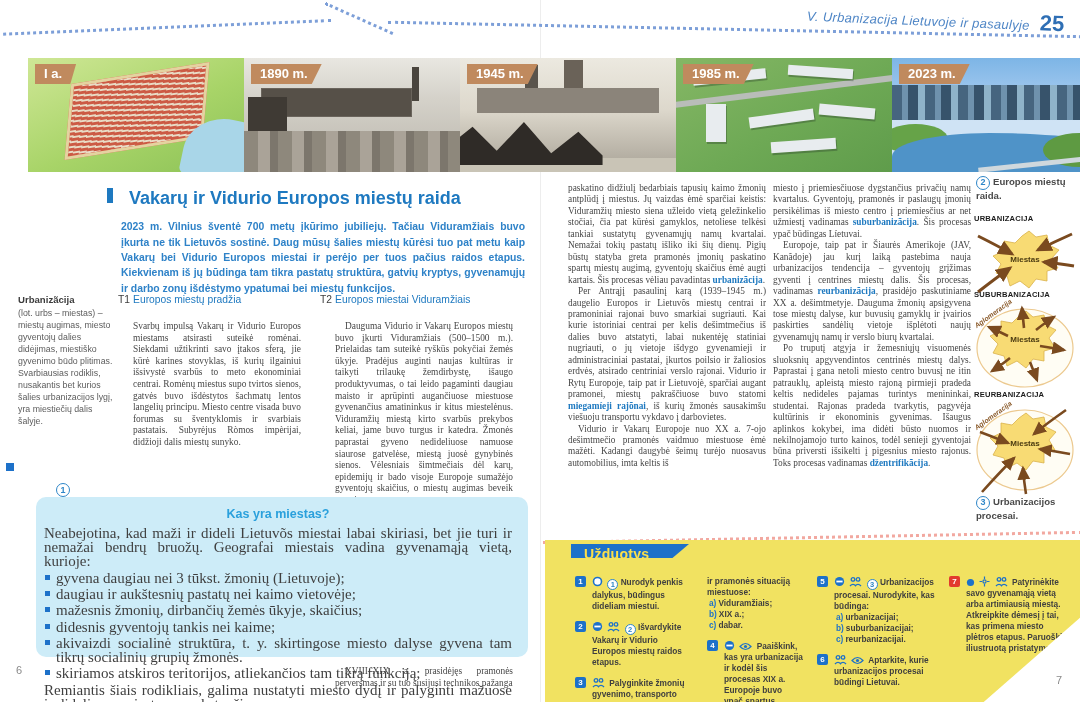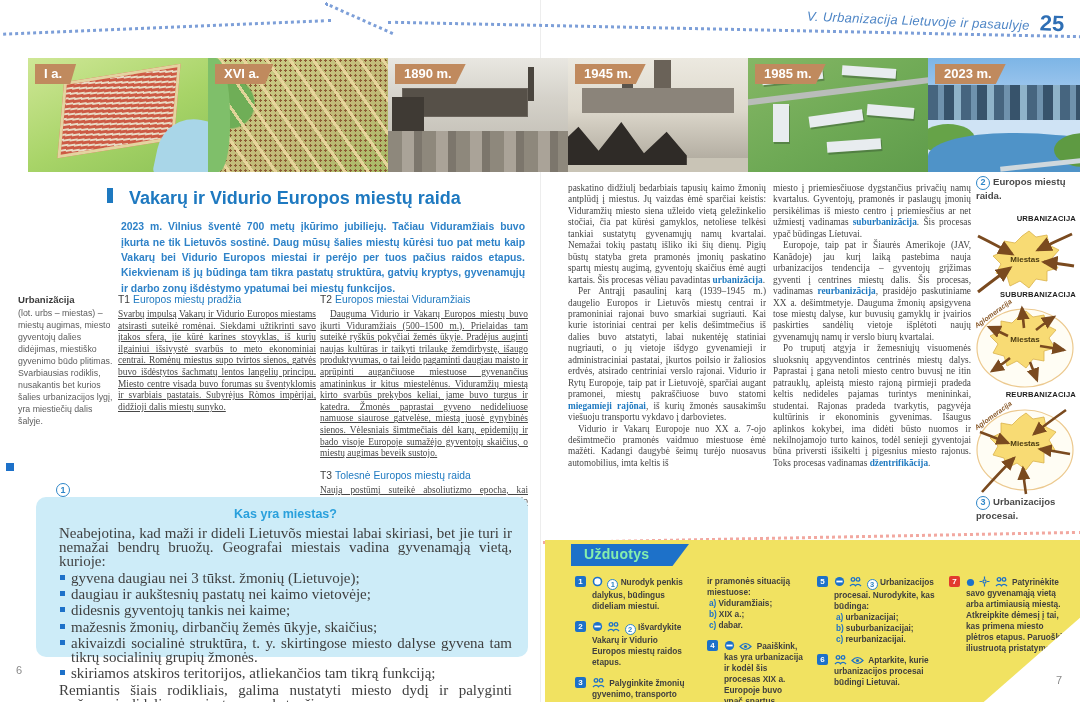--- a/index.html
+++ b/index.html
@@ -83,27 +83,27 @@
   .margin-term .h{font-size:9.6px;font-weight:bold;color:#3c3c3c;margin-bottom:2px;}
   .margin-term .b{font-size:8.8px;color:#5c5c5c;line-height:1.37;}
   .margin-marker{position:absolute;left:6px;top:463px;width:8px;height:8px;background:#1d71c9;}
 
   .tcol{position:absolute;top:293px;width:198px;font-family:"Liberation Serif",serif;
         font-size:9.4px;color:#474747;line-height:11.6px;text-align:justify;}
   .tcol.c1{left:118px;} .tcol.c2{left:320px;width:208px;}
   .sechead{font-family:"Liberation Sans",sans-serif;font-size:10.3px;font-weight:normal;
            color:#1e79c0;margin:0 0 3px 0;line-height:13px;}
   .sechead .tl{color:#3d3d3d;margin-right:3px;}
-  .tcol p{margin:0;text-decoration:underline;}
+  .tcol p{margin:15px;}
   .tcol p.ind{text-indent:10px;}
   .tcol .gap{height:9px;}
 
   
   .infobox{position:absolute;left:36px;top:497px;width:492px;height:160px;background:#cdecf8;
-           border-radius:10px;padding:8px 16px 0 23px;box-sizing:border-box;}
+           border-radius:10px;padding:8px 16px 0 8px;box-sizing:border-box;}
   .infobox .h{ text-align:center;font-size:12.5px;font-weight:bold;color:#2aa0dc;margin:2px 0 5px 0;}
   .infobox .t{font-family:Liberation Serif, serif;font-size:15px;color:#3f3f3f;
               line-height:14px;text-align:justify;}
   .infobox ul{margin:3px 0;padding:0;list-style:none;}
   .infobox li{position:relative;padding-left:12px;margin:2.2px 0;}
   .infobox li::before{content:"";position:absolute;left:1px;top:4px;width:5px;height:5px;background:#1d71c9;}
   .figref{display:inline-flex;align-items:center;justify-content:center;width:14px;height:14px;
       border:1.4px solid #2e86c8;border-radius:50%;color:#2e86c8;font-size:9px;font-weight:bold;
       background:#fff;font-family:"Liberation Sans",sans-serif;box-sizing:border-box;}
   .infobox-ref{position:absolute;left:56px;top:483px;}
@@ -118,30 +118,30 @@
   .rc1{left:568px;} .rc2{left:773px;}
   .rcol p{margin:0;} .rcol p.ind{text-indent:10px;}
   .kw{color:#1e79c0;font-weight:bold;}
 
   
   .figcap{position:absolute;width:100px;font-size:9.6px;font-weight:bold;color:#4a4a4a;line-height:1.3;}
   .figcap .figref{margin-right:3px;}
   .cap2{left:976px;top:176px;} .cap3{left:976px;top:496px;}
   .diag{position:absolute;left:974px;width:102px;}
   .dg1{top:214px;} .dg2{top:290px;} .dg3{top:390px;}
-  .diag .dt{text-align:right;font-size:7.6px;font-weight:bold;color:#1c1c1c;letter-spacing:.2px;margin-bottom:1px;}
+  .diag .dt{text-align:left;font-size:7.6px;font-weight:bold;color:#1c1c1c;letter-spacing:.2px;margin-bottom:1px;}
   .diag svg{display:block;}
 
   
   .tasks-dotline{position:absolute;left:543px;top:536px;width:540px;border-top:3px dotted #f2a8a0;
       transform:rotate(-1.1deg);}
   .tasksbox{position:absolute;left:545px;top:540px;width:535px;height:162px;background:#f1e261;
       clip-path:polygon(0 0,100% 0,100% 48%,82% 100%,0 100%);}
-  .tbanner{position:absolute;left:26px;top:4px;width:118px;height:22px;background:#1d71c9;
-      clip-path:polygon(0 0,100% 0,86% 100%,0 100%);color:#86efac;font-weight:bold;font-size:14px;
+  .tbanner{position:absolute;left:26px;top:4px;width:118px;height:14px;background:#1d71c9;
+      clip-path:polygon(0 0,100% 0,86% 100%,0 100%);color:#fde047;font-weight:bold;font-size:14px;
       padding:2px 0 0 13px;box-sizing:border-box;letter-spacing:.3px;}
   .tcols{position:absolute;left:30px;top:36px;width:492px;display:flex;gap:14px;}
   .taskcol{flex:0 0 auto;}
   .tc1{width:118px;} .tc2{width:96px;} .tc3{width:118px;} .tc4{width:122px;}
   .task{position:relative;padding-left:17px;font-size:8.3px;font-weight:bold;color:#3f3f3f;
         line-height:11px;margin-bottom:9px;}
   .tnum{position:absolute;left:0;top:0;width:11px;height:11px;background:#1d71c9;color:#fff;
         font-size:8px;font-weight:bold;text-align:center;line-height:11px;border-radius:2px;}
   .tnum.red{background:#e23b2e;}
   .task .figref{width:11px;height:11px;font-size:7.5px;border-width:1.2px;vertical-align:-2px;}
@@ -166,26 +166,20 @@
 
   <div class="timeline">
     <figure class="tcard">
       <div class="art p1">
         <div class="grid"></div>
         <div class="river"></div>
       </div>
       <div class="ttag">I a.</div>
     </figure>
     <figure class="tcard">
-      <div class="art p2">
-        <div class="riv"></div>
-      </div>
-      <div class="ttag">XVI a.</div>
-    </figure>
-    <figure class="tcard">
       <div class="art p3">
         <div class="f1"></div>
         <div class="f2"></div>
         <div class="ch"></div>
         <div class="rows"></div>
       </div>
       <div class="ttag">1890 m.</div>
     </figure>
     <figure class="tcard">
       <div class="art p4">
@@ -245,22 +239,22 @@
     <p class="ind">XVIII–XIX a. prasidėjęs pramonės perversmas ir su tuo susijusi technikos pažanga</p>
   </div>
 
   <span class="figref infobox-ref">1</span>
   <div class="infobox">
     <div class="h">Kas yra miestas?</div>
     <div class="t">Neabejotina, kad maži ir dideli Lietuvõs miestai labai skiriasi, bet jie turi ir nemažai bendrų bruožų. Geografai miestais vadina gyvenamąją vietą, kurioje:</div>
     <ul class="t">
       <li>gyvena daugiau nei 3 tūkst. žmonių (Lietuvoje);</li>
       <li>daugiau ir aukštesnių pastatų nei kaimo vietovėje;</li>
+      <li>mažesnis žmonių, dirbančių žemės ūkyje, skaičius;</li>
       <li>didesnis gyventojų tankis nei kaime;</li>
-      <li>mažesnis žmonių, dirbančių žemės ūkyje, skaičius;</li>
       <li>akivaizdi socialinė struktūra, t. y. skirtingose miesto dalyse gyvena tam tikrų socialinių grupių žmonės.</li>
       <li>skiriamos atskiros teritorijos, atliekančios tam tikrą funkciją;</li>
     </ul>
     <div class="t">Remiantis šiais rodikliais, galima nustatyti miesto dydį ir palyginti mažuose ir dideliuose miestuose vykstančius procesus.</div>
   </div>
   <div class="pagenum pn6">6</div>
 
   <div class="rcol rc1">
     <p><span>paskatino didžiulį bedarbiais tapusių kaimo žmonių antplūdį į miestus. Jų vaizdas ėmė sparčiai keistis: Viduramžių miesto siena užleido vietą geležinkelio stočiai, čia pat kūrėsi gamyklos, netoliese telkėsi tankiai sustatytų gyvenamųjų namų kvartalai. Nemažai tokių pastatų išliko iki šių dienų. Pigių būstų statyba greta pramonės įmonių paskatino spartų miestų augimą, gyventojų skaičius ėmė augti kartais. Šis procesas vėliau pavadintas </span><span class="kw">urbanizãcija</span><span>.</span></p>
     <p class="ind"><span>Per Antrąjį pasaulinį karą (1939–1945 m.) daugelio Europos ir Lietuvõs miestų centrai ir pramoniniai rajonai buvo smarkiai sugriauti. Kai kurie istoriniai centrai per kelis dešimtmečius iš dalies buvo atstatyti, labai nukentėję statiniai nugriauti, o jų vietoje išdygo gyvenamieji ir administraciniai pastatai, įkurtos poilsio ir žaliosios erdvės, atsirado centriniai verslo rajonai. Vidurio ir Rytų Europoje, taip pat ir Lietuvojè, sparčiai augant pramonei, miestų pakraščiuose buvo statomi </span><span class="kw">miegamíeji rajõnai</span><span>, iš kurių žmonės sausakimšu viešuoju transportu vykdavo į darbovietes.</span></p>

